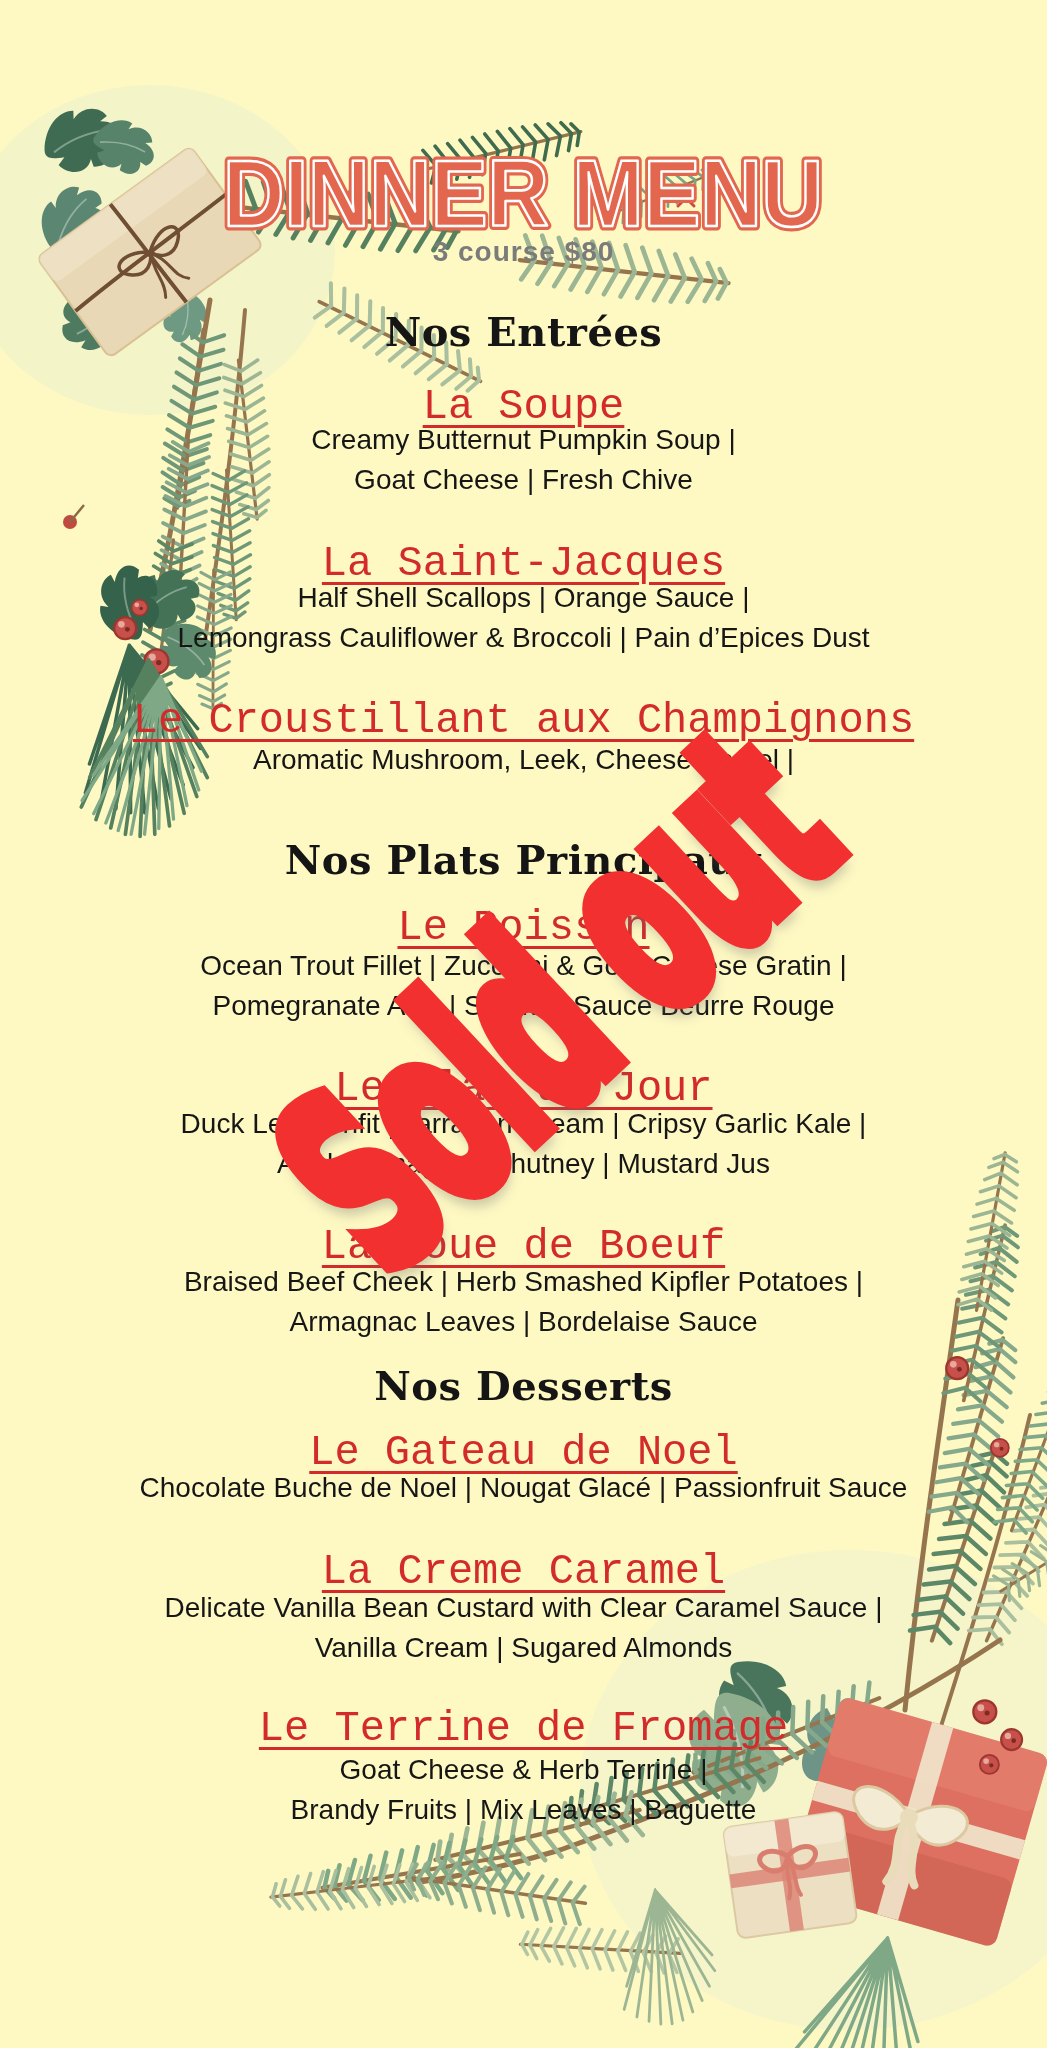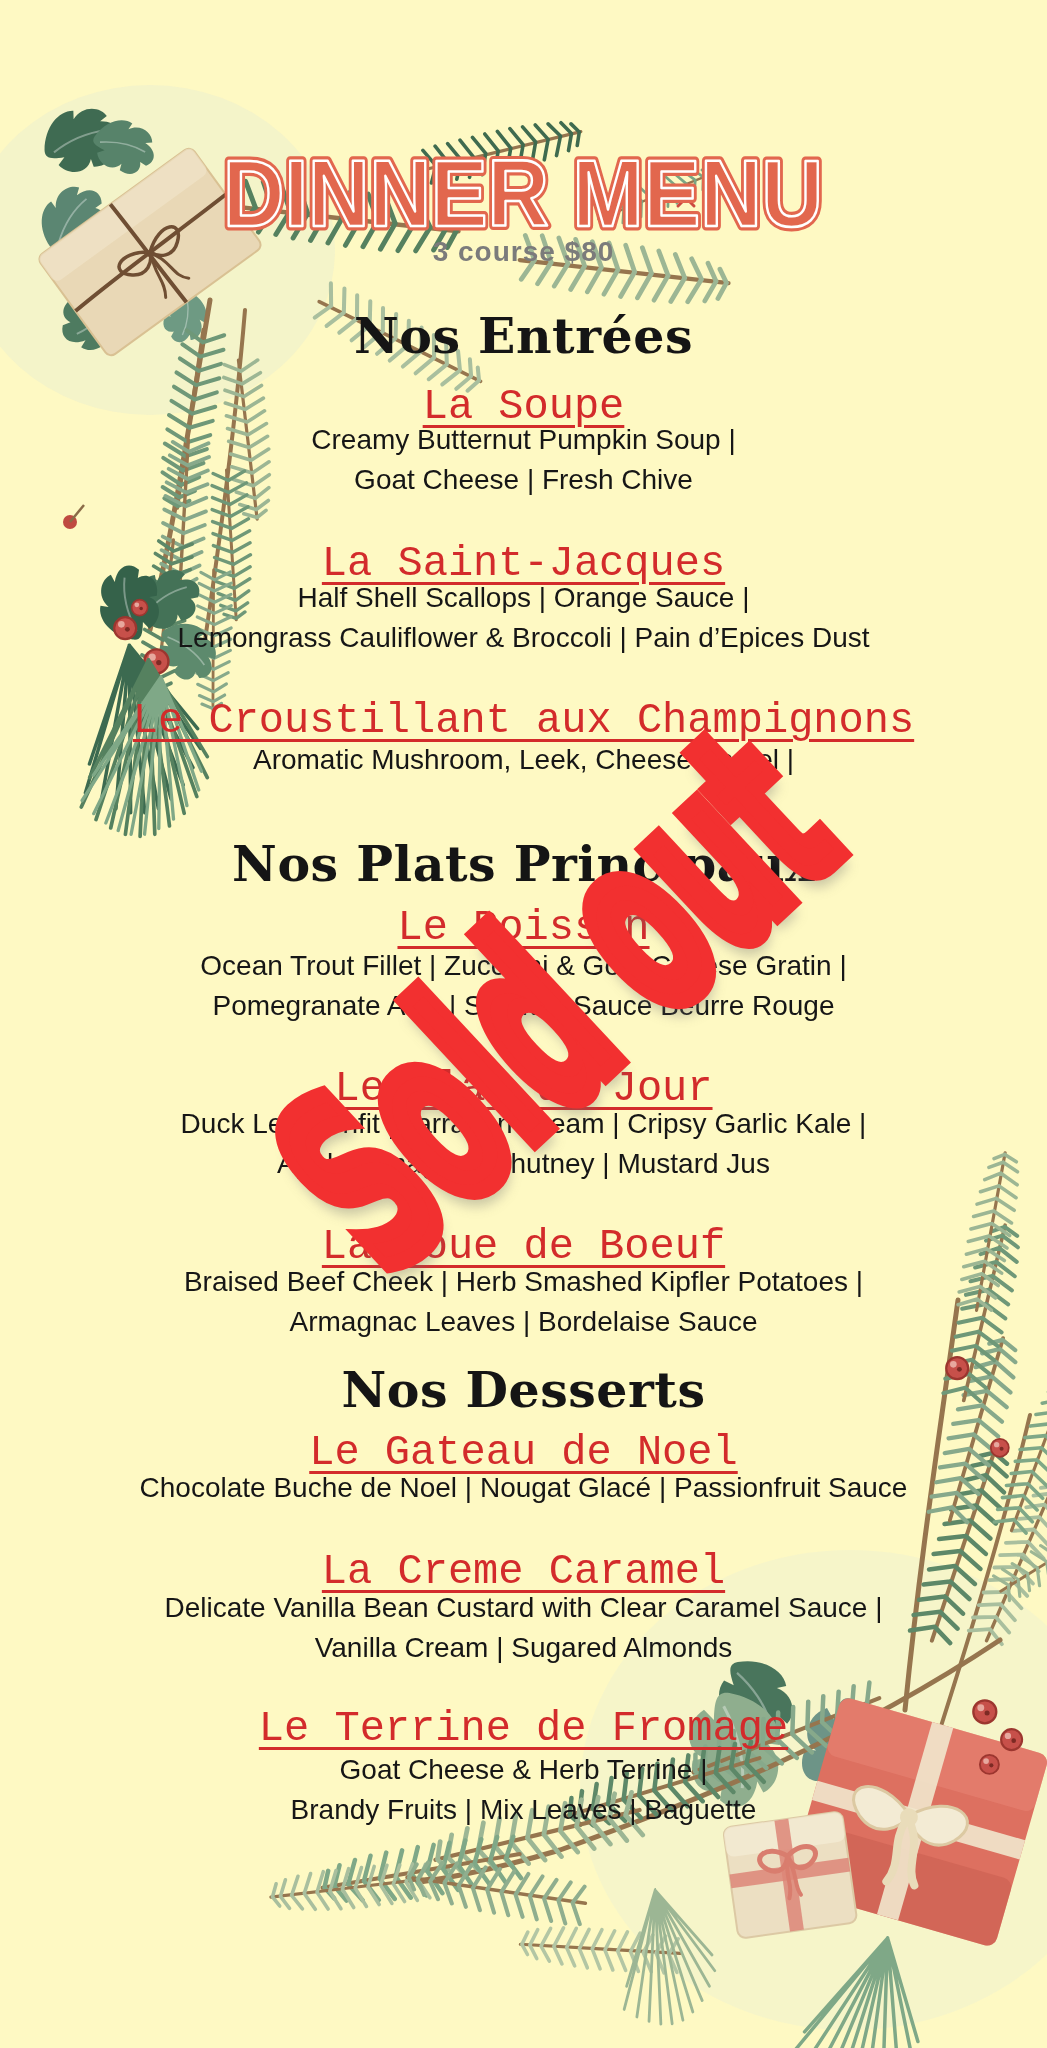--- a/index.html
+++ b/index.html
@@ -3,21 +3,21 @@
 <meta charset="utf-8">
 <style>
   html,body{margin:0;padding:0;background:#ffffff;}
   .page{position:relative;width:1047px;height:2048px;background:#fef9c3;overflow:hidden;
         font-family:"Liberation Sans","DejaVu Sans",sans-serif;}
   .decor{position:absolute;left:0;top:0;z-index:1;pointer-events:none;}
   .textlayer{position:absolute;left:0;top:0;width:1047px;height:2048px;z-index:2;}
   .block{position:absolute;left:40px;right:40px;text-align:center;}
   .subtitle{font-weight:bold;font-size:28px;line-height:1;color:#7b7b7b;letter-spacing:1px;}
   .secheading{font-family:"DejaVu Serif","Liberation Serif",serif;font-weight:700;
-              font-size:49px;line-height:1.1;color:#151515;letter-spacing:.5px;}
+              font-size:40px;line-height:1.1;color:#151515;letter-spacing:.5px;}
   .itemname{font-size:42px;line-height:1;color:#d32b2b;
             text-decoration:underline;text-decoration-thickness:2.5px;text-underline-offset:7px;font-family:Liberation Mono, monospace;}
   .desc{font-size:28px;line-height:40px;color:#161616;}
   .stamp{position:absolute;left:556px;top:1002px;z-index:3;white-space:nowrap;
          transform:translate(-50%,-50%) rotate(-43deg) scaleX(0.56);
          font-family:"DejaVu Sans","Liberation Sans",sans-serif;font-weight:bold;font-size:250px;
          color:#f23030;-webkit-text-stroke:18px #f23030;letter-spacing:-6px;
          text-shadow:-10px 14px 16px rgba(110,110,110,0.35);}
   .title-svg{position:absolute;left:0;top:118px;z-index:2;}
 </style>

